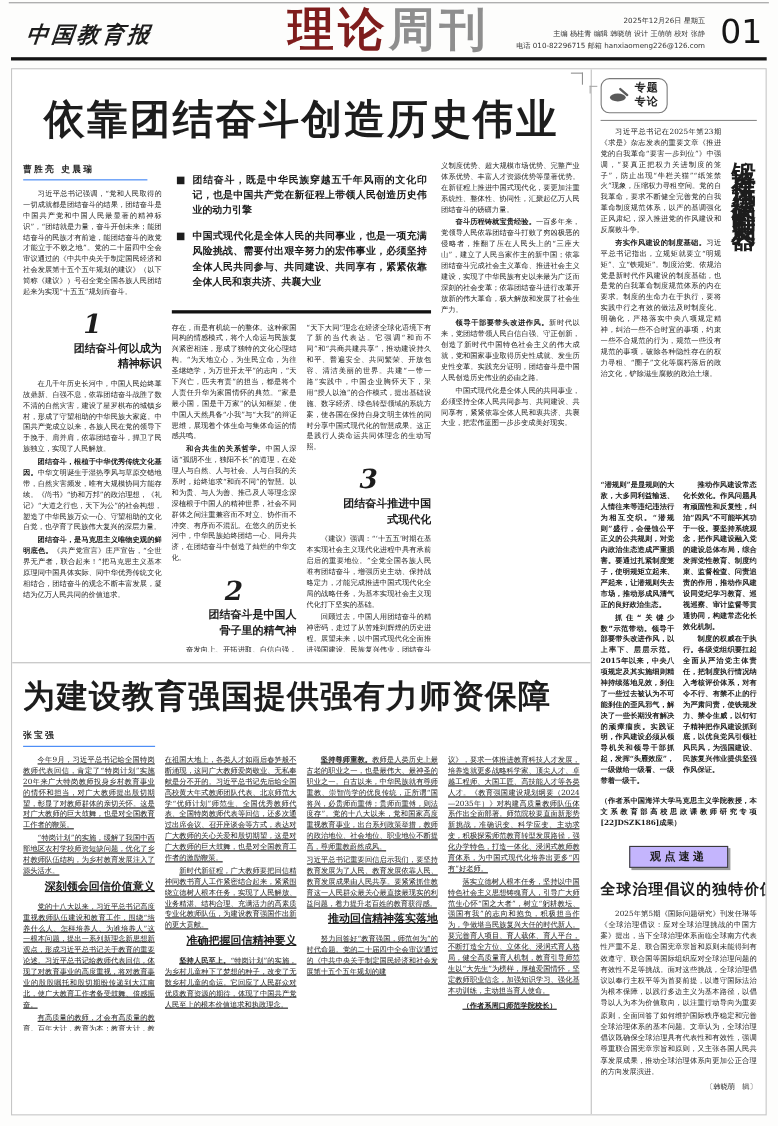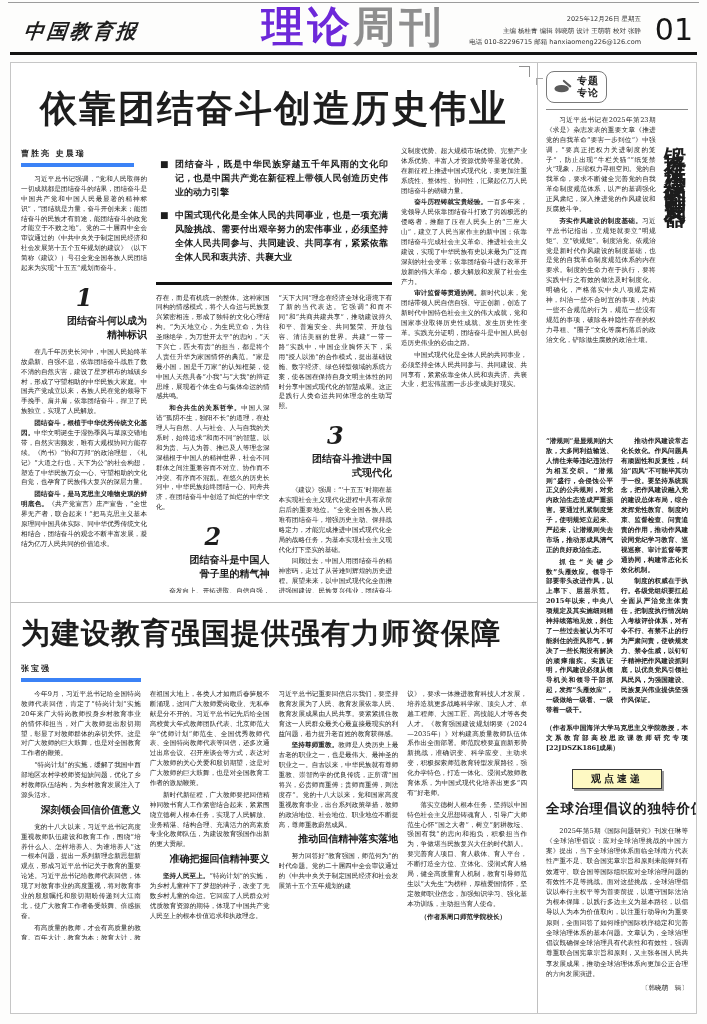--- a/index.html
+++ b/index.html
@@ -6,21 +6,21 @@
   html,body { width: 707px; height: 1024px; overflow: hidden; background: #fdfdfc;
     font-family: "DejaVu Serif", serif; color: #1d1d1d; }
   .top-hairline { border-top: 1px solid #9c9c9c; margin: 2px 8px 0; }
   
   .hdr { position: relative; height: 52px; margin: 0 10px; border-bottom: 3px solid #141414; }
   .logo { position: absolute; left: 14px; top: 15px; font: 700 20px "DejaVu Serif", serif;
     font-style: italic; letter-spacing: 3px; transform: skewX(-6deg); }
   .masthead { position: absolute; left: 50%; top: 3px; transform: translateX(-50%);
     font-family: "DejaVu Serif", serif; font-weight: 900; font-size: 42px; line-height: 1;
     letter-spacing: 4px; white-space: nowrap; }
-  .m-bold { color: #6d28d9; }
+  .m-bold { color: #7f1d1d; }
   .m-light { color: #8e8e8e; }
   .meta { position: absolute; right: 56px; top: 11px; text-align: right;
     font: 400 6.5px "DejaVu Sans", sans-serif; color: #333; line-height: 1.8; white-space: nowrap; }
   .pageno { position: absolute; right: 4px; top: 9px; font: 400 30px "DejaVu Sans", sans-serif; color: #161616; }
   
   .frame { margin: 7px 10px 0; border: 1px solid #c6c6c6; height: 952px; overflow: hidden;
     display: grid; grid-template-columns: 1fr 158px; position: relative; background: #fff; }
   .orn-a { position: absolute; top: 3px; right: 166px; width: 11px; height: 11px;
     border-top: 1px solid #909090; border-right: 1px solid #909090; }
   .orn-b { position: absolute; top: 15px; right: 153px; width: 7px; height: 7px;
@@ -36,49 +36,49 @@
     margin: 9px 0 2px; }
   .blk-h { font: 700 10px "DejaVu Sans", sans-serif; text-align: right; text-indent: 0;
     line-height: 1.4; margin: 2px 0 6px; white-space: pre-line; }
   .blk-note { font-weight: 700; text-indent: 2em; margin-top: 3px; }
   .blk-bullet { font: 700 9px "DejaVu Sans", sans-serif; line-height: 1.55; text-align: justify;
     position: relative; padding-left: 15px; margin: 9px 0; }
   .bullet-mark { position: absolute; left: 0; top: 0; }
   
   .t-headline { font: 900 37px "DejaVu Sans", sans-serif; text-align: center;
     letter-spacing: 2px; margin: 17px 0 13px; white-space: nowrap; }
-  .byline { font: 700 8px "DejaVu Sans", sans-serif; border-bottom: 4px solid #3b82f6;
+  .byline { font: 700 8px "DejaVu Sans", sans-serif; border-bottom: 1px solid #3b82f6;
     padding-bottom: 4px; margin: 1px 0 8px; width: 90%; letter-spacing: 2px; }
   .t-row { display: flex; gap: 9px; height: 446px; overflow: hidden; }
   .t-col1, .t-col4 { width: 126px; flex: none; overflow: hidden; }
   .t-mid { flex: 1; display: flex; flex-direction: column; overflow: hidden; }
   .abstract { border-bottom: 3px solid #121212; padding: 2px 4px 8px; margin-bottom: 9px; }
   .mid-cols { display: flex; gap: 9px; flex: 1; overflow: hidden; }
   .mid-col { flex: 1; overflow: hidden; }
   
   .divider-h { border-top: 1px solid #bdbdbd; margin: 9px -10px 0; }
   .b-headline { font: 900 29px "DejaVu Sans", sans-serif; letter-spacing: 1px; margin: 11px 0 9px;
     white-space: nowrap; }
   .b-row { display: flex; gap: 9px; height: 250px; overflow: hidden; }
-  .b-col { flex: 1; overflow: hidden; }
+  .b-col { flex: 1; overflow: hidden; text-decoration: underline; }
   
   .badge { display: inline-flex; align-items: center; gap: 5px; border: 1px solid #7a7a7a;
     border-radius: 8px; padding: 3px 7px; background: #fff; }
   .badge-txt { font: 700 10px "DejaVu Sans", sans-serif; line-height: 1.2; letter-spacing: 1px; }
   .badge-rule { border-bottom: 1px solid #8a8a8a; margin: 6px 0; }
   .ra-row { display: flex; gap: 6px; height: 316px; overflow: hidden; }
   .ra-text { flex: 1; overflow: hidden; }
   .ra-vtitle { writing-mode: vertical-rl; font: 900 22px "DejaVu Sans", sans-serif;
     letter-spacing: 6px; line-height: 1.2; margin-top: 14px; flex: none; }
   .ra-twocol { column-count: 2; column-gap: 8px; height: 282px; overflow: hidden; margin-top: 5px; font-weight: bold; }
   .ra-note { font-size: 6.6px; font-weight: 700; margin-top: 5px; text-align: justify; line-height: 1.5; }
   
   .opbox { margin-top: 13px; text-align: center; }
   .op-badge { display: inline-block; border: 1px solid #3a3a3a; box-shadow: 2px 2px 0 #9a9a9a;
-    padding: 2px 18px; font: 700 10px "DejaVu Sans", sans-serif; letter-spacing: 3px; background: #fef9c3; }
+    padding: 2px 18px; font: 700 10px "DejaVu Sans", sans-serif; letter-spacing: 3px; background: #c4b5fd; }
   .op-headline { font: 700 13.5px "DejaVu Serif", serif; margin: 11px 0 8px; letter-spacing: 1px;
     white-space: nowrap; }
   .op-body { font-size: 6.6px; line-height: 1.55; text-align: justify; text-indent: 2em; }
   .op-credit { font-size: 6.6px; text-align: right; margin-top: 5px; }
 </style>
 </head>
 <body>
 
 <div class="top-hairline"></div>
 
@@ -136,21 +136,21 @@
               <div class="blk blk-h">团结奋斗推进中国
 式现代化</div>
               <div class="blk blk-p">《建议》强调：“‘十五五’时期在基本实现社会主义现代化进程中具有承前启后的重要地位。”全党全国各族人民唯有团结奋斗，增强历史主动、保持战略定力，才能完成推进中国式现代化全局的战略任务，为基本实现社会主义现代化打下坚实的基础。</div>
               <div class="blk blk-p">回顾过去，中国人用团结奋斗的精神密码，走过了从苦难到辉煌的历史进程。展望未来，以中国式现代化全面推进强国建设、民族复兴伟业，团结奋斗既是题中应有之义，也是破题之要。</div>
             </div>
         </div>
       </div>
       <div class="t-col4">
           <div class="blk blk-pc">义制度优势、超大规模市场优势、完整产业体系优势、丰富人才资源优势等显著优势。在新征程上推进中国式现代化，要更加注重系统性、整体性、协同性，汇聚起亿万人民团结奋斗的磅礴力量。</div>
           <div class="blk blk-lead"><b>奋斗历程铸就宝贵经验。</b>一百多年来，党领导人民依靠团结奋斗打败了穷凶极恶的侵略者，推翻了压在人民头上的“三座大山”，建立了人民当家作主的新中国；依靠团结奋斗完成社会主义革命、推进社会主义建设，实现了中华民族有史以来最为广泛而深刻的社会变革；依靠团结奋斗进行改革开放新的伟大革命，极大解放和发展了社会生产力。</div>
-          <div class="blk blk-lead"><b>审计监督等贯通协同。</b>新时代以来，党团结带领人民自信自强、守正创新，创造了新时代中国特色社会主义的伟大成就，党和国家事业取得历史性成就、发生历史性变革。实践充分证明，团结奋斗是中国人民创造历史伟业的必由之路。</div>
+          <div class="blk blk-lead"><b>领导干部要带头改进作风。</b>新时代以来，党团结带领人民自信自强、守正创新，创造了新时代中国特色社会主义的伟大成就，党和国家事业取得历史性成就、发生历史性变革。实践充分证明，团结奋斗是中国人民创造历史伟业的必由之路。</div>
           <div class="blk blk-p">中国式现代化是全体人民的共同事业，必须坚持全体人民共同参与、共同建设、共同享有，紧紧依靠全体人民和衷共济、共襄大业，把宏伟蓝图一步步变成美好现实。</div>
         </div>
     </div>
 
     <div class="divider-h"></div>
 
     <div class="b-headline">为建设教育强国提供强有力师资保障</div>
     <div class="byline" style="width:120px">张宝强</div>
 
     <div class="b-row">
@@ -161,22 +161,22 @@
           <div class="blk blk-p">党的十八大以来，习近平总书记高度重视教师队伍建设和教育工作，围绕“培养什么人、怎样培养人、为谁培养人”这一根本问题，提出一系列新理念新思想新观点，形成习近平总书记关于教育的重要论述。习近平总书记给教师代表回信，体现了对教育事业的高度重视，将对教育事业的殷殷嘱托和殷切期盼传递到大江南北，使广大教育工作者备受鼓舞、倍感振奋。</div>
           <div class="blk blk-p">有高质量的教师，才会有高质量的教育。百年大计，教育为本；教育大计，教师为本。长期以来，我国教育规模不断扩大，质量不断提升，结构日趋完善。</div>
         </div>
       <div class="b-col">
           <div class="blk blk-pc">在祖国大地上，各类人才如雨后春笋般不断涌现，这同广大教师爱岗敬业、无私奉献是分不开的。习近平总书记先后给全国高校黄大年式教师团队代表、北京师范大学“优师计划”师范生、全国优秀教师代表、全国特岗教师代表等回信，还多次通过出席会议、召开座谈会等方式，表达对广大教师的关心关爱和殷切期望，这是对广大教师的巨大鼓舞，也是对全国教育工作者的激励鞭策。</div>
           <div class="blk blk-p">新时代新征程，广大教师要把回信精神同教书育人工作紧密结合起来，紧紧围绕立德树人根本任务，实现了人民解放、业务精湛、结构合理、充满活力的高素质专业化教师队伍，为建设教育强国作出新的更大贡献。</div>
           <div class="blk blk-h">准确把握回信精神要义</div>
           <div class="blk blk-lead"><b>坚持人民至上。</b>“特岗计划”的实施，为乡村儿童种下了梦想的种子，改变了无数乡村儿童的命运。它回应了人民群众对优质教育资源的期待，体现了中国共产党人民至上的根本价值追求和执政理念。</div>
         </div>
       <div class="b-col">
+          <div class="blk blk-lead"><b>坚持尊师重教。</b>教师是人类历史上最古老的职业之一，也是最伟大、最神圣的职业之一。自古以来，中华民族就有尊师重教、崇智尚学的优良传统，正所谓“国将兴，必贵师而重傅；贵师而重傅，则法度存”。党的十八大以来，党和国家高度重视教育事业，出台系列政策举措，教师的政治地位、社会地位、职业地位不断提高，尊师重教蔚然成风。</div>
           <div class="blk blk-pc">习近平总书记重要回信启示我们，要坚持教育发展为了人民、教育发展依靠人民、教育发展成果由人民共享。要紧紧抓住教育这一人民群众最关心最直接最现实的利益问题，着力提升老百姓的教育获得感。</div>
-          <div class="blk blk-lead"><b>坚持尊师重教。</b>教师是人类历史上最古老的职业之一，也是最伟大、最神圣的职业之一。自古以来，中华民族就有尊师重教、崇智尚学的优良传统，正所谓“国将兴，必贵师而重傅；贵师而重傅，则法度存”。党的十八大以来，党和国家高度重视教育事业，出台系列政策举措，教师的政治地位、社会地位、职业地位不断提高，尊师重教蔚然成风。</div>
           <div class="blk blk-h">推动回信精神落实落地</div>
           <div class="blk blk-p">努力回答好“教育强国，师范何为”的时代命题。党的二十届四中全会审议通过的《中共中央关于制定国民经济和社会发展第十五个五年规划的建</div>
         </div>
       <div class="b-col">
           <div class="blk blk-pc">议》，要求一体推进教育科技人才发展，培养造就更多战略科学家、顶尖人才、卓越工程师、大国工匠、高技能人才等各类人才。《教育强国建设规划纲要（2024—2035年）》对构建高质量教师队伍体系作出全面部署。师范院校要直面新形势新挑战，准确识变、科学应变、主动求变，积极探索师范教育转型发展路径，强化办学特色，打造一体化、浸润式教师教育体系，为中国式现代化培养出更多“四有”好老师。</div>
           <div class="blk blk-p">落实立德树人根本任务，坚持以中国特色社会主义思想铸魂育人，引导广大师范生心怀“国之大者”，树立“躬耕教坛、强国有我”的志向和抱负，积极担当作为，争做堪当民族复兴大任的时代新人。要完善育人项目、育人载体、育人平台，不断打造全方位、立体化、浸润式育人格局，健全高质量育人机制，教育引导师范生以“大先生”为榜样，厚植爱国情怀，坚定教师职业信念，加强知识学习、强化基本功训练，主动担当育人使命。</div>
           <div class="blk blk-note">（作者系周口师范学院校长）</div>
         </div>
     </div>
   </div>
@@ -200,21 +200,21 @@
     <div class="ra-row">
       <div class="ra-text">
           <div class="blk blk-p">习近平总书记在2025年第23期《求是》杂志发表的重要文章《推进党的自我革命“要害一步到位”》中强调，“要真正把权力关进制度的笼子”，防止出现“牛栏关猫”“纸笼禁火”现象，压缩权力寻租空间。党的自我革命，要求不断健全完善党的自我革命制度规范体系，以严的基调强化正风肃纪，深入推进党的作风建设和反腐败斗争。</div>
           <div class="blk blk-lead"><b>夯实作风建设的制度基础。</b>习近平总书记指出，立规矩就要立“明规矩”、立“铁规矩”。制度治党、依规治党是新时代作风建设的制度基础，也是党的自我革命制度规范体系的内在要求。制度的生命力在于执行，要将实践中行之有效的做法及时制度化、明确化，严格落实中央八项规定精神，纠治一些不合时宜的事项，约束一些不合规范的行为，规范一些没有规范的事项，破除各种隐性存在的权力寻租、“圈子”文化等腐朽落后的政治文化，铲除滋生腐败的政治土壤。</div>
         </div>
       <div class="ra-vtitle">锻造作风建设的制度利器</div>
     </div>
 
     <div class="ra-twocol">
         <div class="blk blk-pc">“潜规则”是显规则的大敌，大多同利益输送、人情往来等违纪违法行为相互交织。“潜规则”盛行，会侵蚀公平正义的公共规则，对党内政治生态造成严重损害。要通过扎紧制度笼子，使明规矩立起来、严起来，让潜规则失去市场，推动形成风清气正的良好政治生态。</div>
-        <div class="blk blk-lead"><b>抓住“关键少数”头雁效应。</b>领导干部要带头改进作风，以上率下、层层示范。2015年以来，中央八项规定及其实施细则精神持续落地见效，刹住了一些过去被认为不可能刹住的歪风邪气，解决了一些长期没有解决的顽瘴痼疾。实践证明，作风建设必须从领导机关和领导干部抓起，发挥“头雁效应”，一级做给一级看、一级带着一级干。</div>
+        <div class="blk blk-lead"><b>抓住“关键少数”示范带动。</b>领导干部要带头改进作风，以上率下、层层示范。2015年以来，中央八项规定及其实施细则精神持续落地见效，刹住了一些过去被认为不可能刹住的歪风邪气，解决了一些长期没有解决的顽瘴痼疾。实践证明，作风建设必须从领导机关和领导干部抓起，发挥“头雁效应”，一级做给一级看、一级带着一级干。</div>
         <div class="blk blk-lead"><b>推动作风建设常态化长效化。</b>作风问题具有顽固性和反复性，纠治“四风”不可能毕其功于一役。要坚持系统观念，把作风建设融入党的建设总体布局，综合发挥党性教育、制度约束、监督检查、问责追责的作用，推动作风建设同党纪学习教育、巡视巡察、审计监督等贯通协同，构建常态化长效化机制。</div>
         <div class="blk blk-p">制度的权威在于执行。各级党组织要扛起全面从严治党主体责任，把制度执行情况纳入考核评价体系，对有令不行、有禁不止的行为严肃问责，使铁规发力、禁令生威，以钉钉子精神把作风建设抓到底，以优良党风引领社风民风，为强国建设、民族复兴伟业提供坚强作风保证。</div>
       </div>
     <div class="ra-note">（作者系中国海洋大学马克思主义学院教授，本文系教育部高校思政课教师研究专项[22JDSZK186]成果）</div>
 
     <div class="opbox">
       <span class="op-badge">观点速递</span>
       <div class="op-headline">全球治理倡议的独特价值</div>
       <div class="op-body">2025年第5期《国际问题研究》刊发任琳等《全球治理倡议：应对全球治理挑战的中国方案》提出，当下全球治理体系面临全球南方代表性严重不足、联合国宪章宗旨和原则未能得到有效遵守、联合国等国际组织应对全球治理问题的有效性不足等挑战。面对这些挑战，全球治理倡议以奉行主权平等为首要前提，以遵守国际法治为根本保障，以践行多边主义为基本路径，以倡导以人为本为价值取向，以注重行动导向为重要原则，全面回答了如何维护国际秩序稳定和完善全球治理体系的基本问题。文章认为，全球治理倡议既确保全球治理具有代表性和有效性，强调尊重联合国宪章宗旨和原则，又主张各国人民共享发展成果，推动全球治理体系向更加公正合理的方向发展演进。</div>
       <div class="op-credit">〔韩晓萌　辑〕</div>

